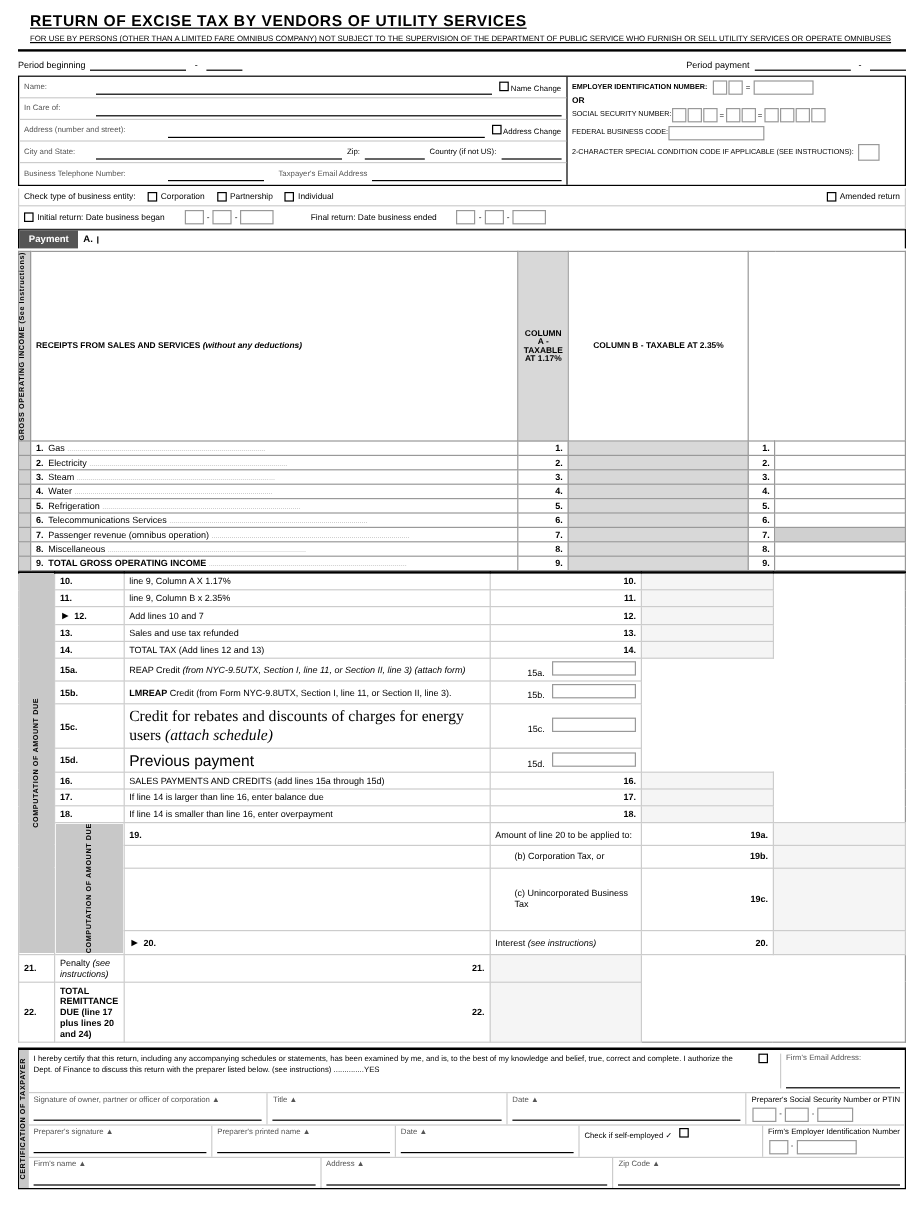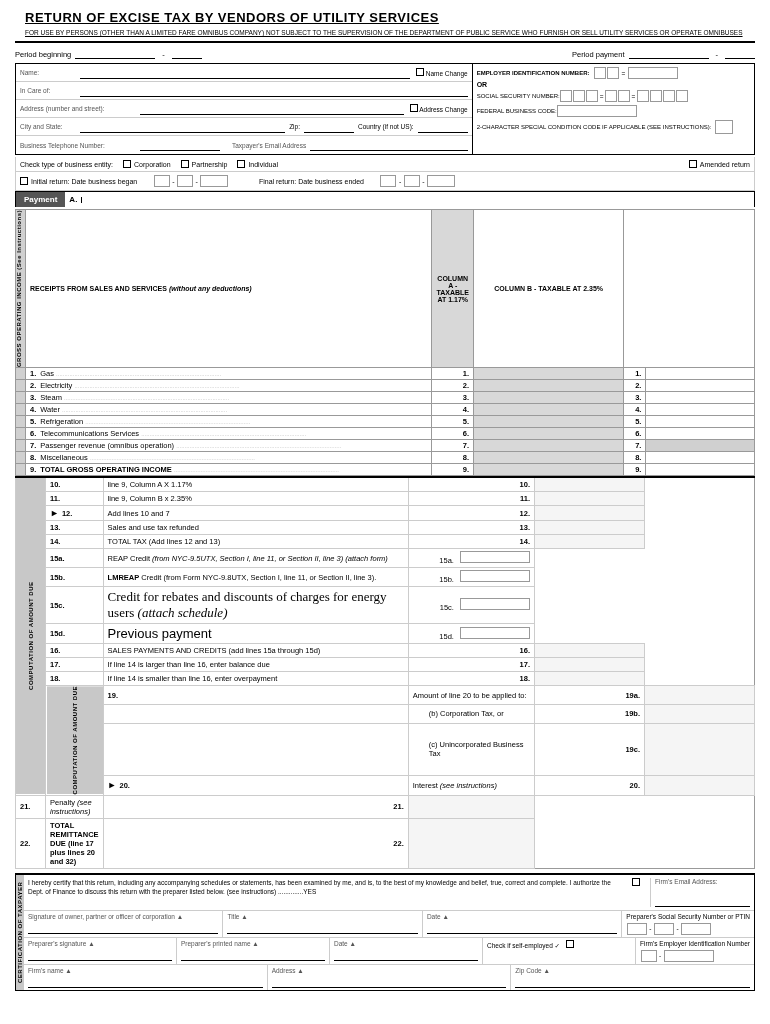--- a/index.html
+++ b/index.html
@@ -695,21 +695,21 @@
         <tr>
 
     <td style="font-size:7.5px; padding:2px 4px; font-weight:bold; min-width:30px;">21.</td>
     <td style="font-size:7.5px; padding:2px 4px;">Penalty <em>(see instructions)</em></td>
     <td style="font-size:7.5px; padding:2px 4px; text-align:right; font-weight:bold; min-width:28px;">21.</td>
     <td style="min-width:110px; background:#f5f5f5; border:1px solid #ccc;"></td>
   </tr>
         <tr>
 
     <td style="font-size:7.5px; padding:2px 4px; font-weight:bold; min-width:30px;">22.</td>
-    <td style="font-size:7.5px; padding:2px 4px;"><strong>TOTAL REMITTANCE DUE (line 17 plus lines 20 and 32)</strong></td>
+    <td style="font-size:7.5px; padding:2px 4px;"><strong>TOTAL REMITTANCE DUE (line 17 plus lines 20 and 24)</strong></td>
     <td style="font-size:7.5px; padding:2px 4px; text-align:right; font-weight:bold; min-width:28px;">22.</td>
     <td style="min-width:110px; background:#f5f5f5; border:1px solid #ccc;"></td>
   </tr>
       </tbody>
   </table>
 
   <div style="display:flex; border:1px solid #000; border-top:2px solid #000; margin-top:4px; font-size:6.5px;">
     <div class="cert-header">CERTIFICATION OF TAXPAYER</div>
     <div style="flex:1;">
 

